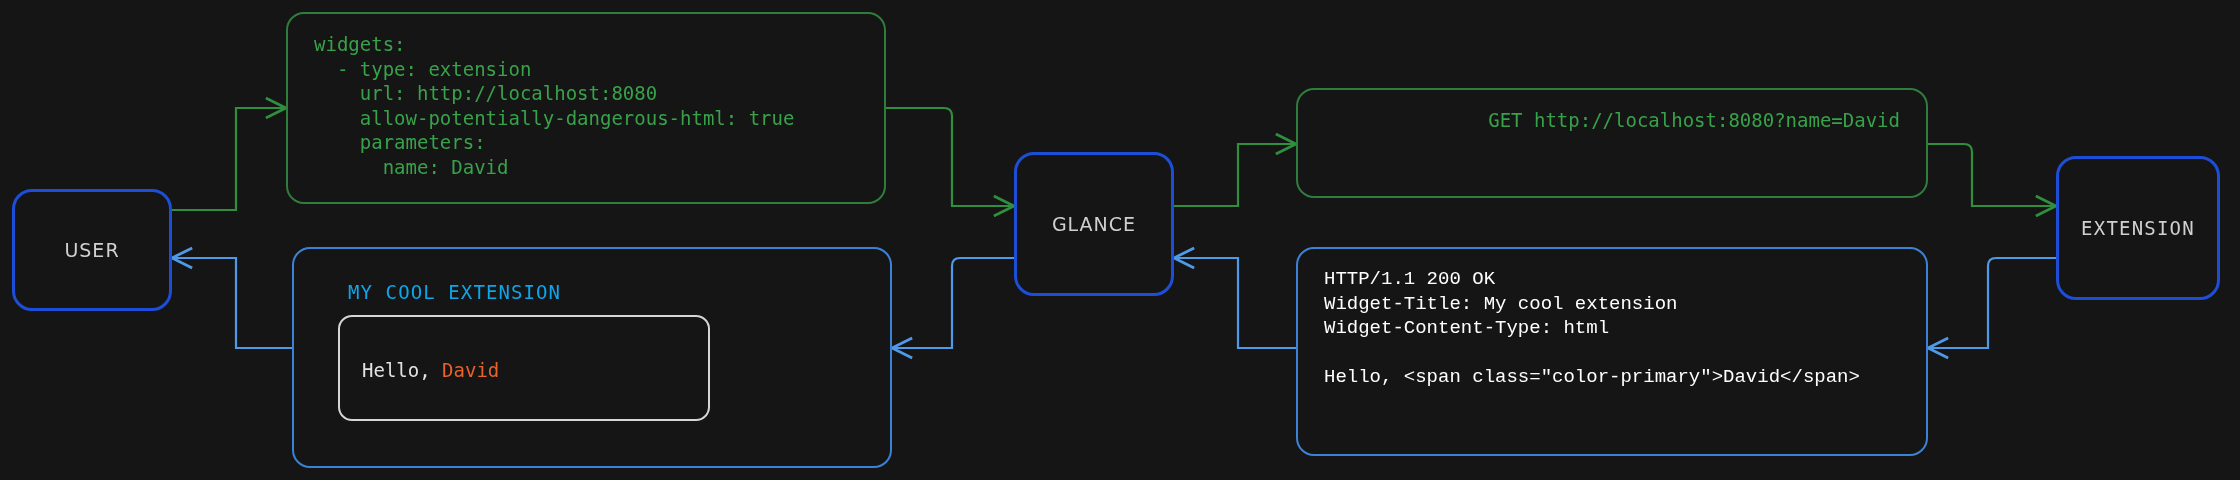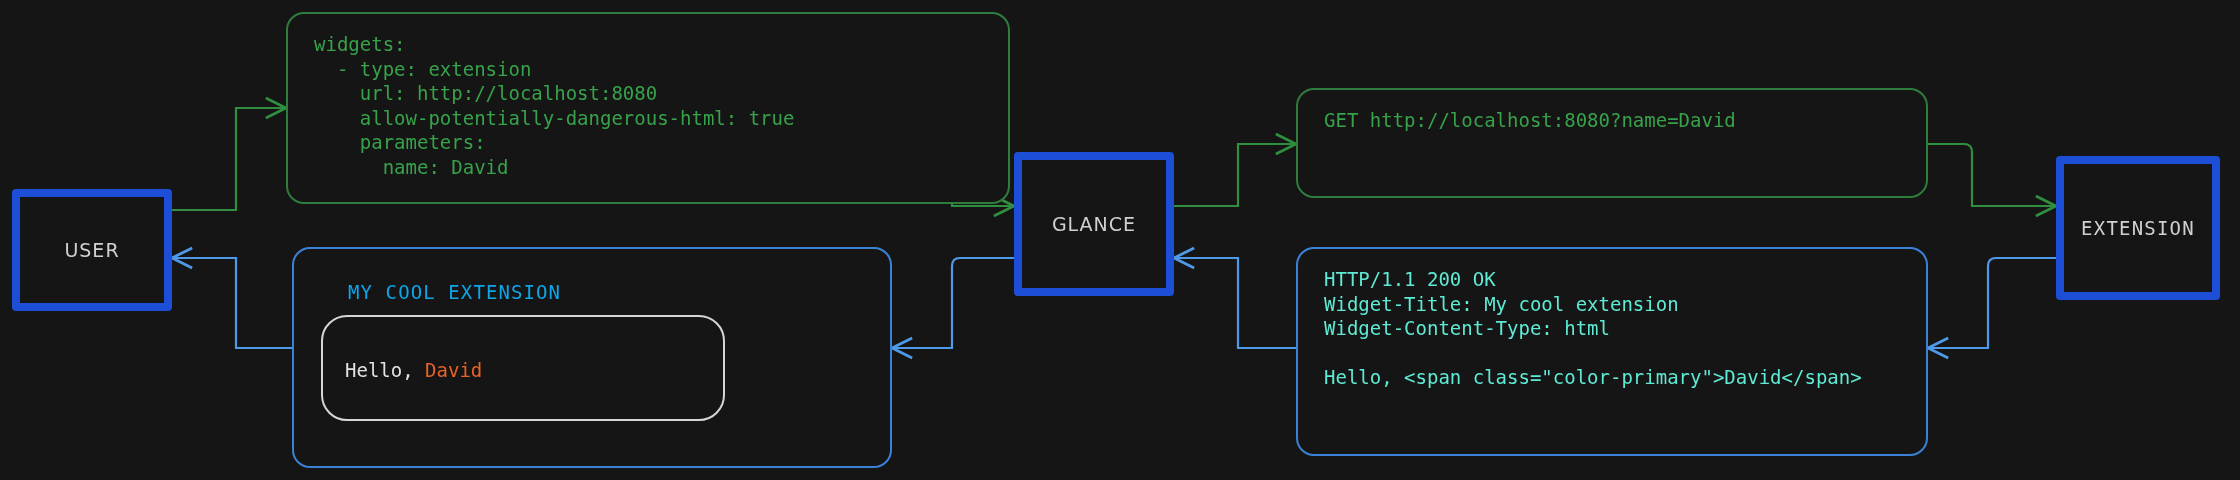--- a/index.html
+++ b/index.html
@@ -20,22 +20,22 @@
     left:0; top:0;
     width:2240px;
     height:480px;
     pointer-events:none;
   }
 
   
   .node{
     position:absolute;
     box-sizing:border-box;
-    border:8px solid #1d4ed8;
-    border-radius:4px;
+    border:3px solid #1d4ed8;
+    border-radius:20px;
     background:#151515;
     display:flex;
     align-items:center;
     justify-content:center;
     color:#d0d0d0;
     z-index:3;
   }
   .node-label{
     font-size:19px;
     letter-spacing:1.2px;
@@ -60,48 +60,48 @@
   .panel pre{
     margin:0;
     font-family:"DejaVu Sans Mono", monospace;
     font-size:19px;
     line-height:24.5px;
     white-space:pre;
   }
   .panel-green{ border:2px solid #2f7d3c; }
   .panel-green pre{ color:#37a24a; }
   .panel-blue { border:2px solid #3b82d6; }
-  .panel-blue pre{ color:#5eead4; }
+  .panel-blue pre{ color:#ffffff;font-family:Liberation Mono, monospace; }
 
-  #panel-config   { left:286px;  top:12px;  width:724px; height:192px;}
-  #panel-request  { left:1296px; top:88px;  width:632px; height:110px;}
+  #panel-config   { left:286px;  top:12px;  width:600px; height:192px;}
+  #panel-request  { left:1296px; top:88px;  width:632px; height:110px;text-align:right;}
   #panel-response { left:1296px; top:247px; width:632px; height:209px;}
 
   
   #panel-widget{
     left:292px; top:247px; width:600px; height:221px;
     border:2px solid #3b82d6;
     padding:0;
   }
   .widget-title{
     position:absolute;
     left:54px; top:32px;
     font-family:"DejaVu Sans Mono", monospace;
     font-size:19px;
     letter-spacing:1.1px;
     color:#0ea5e9;
     white-space:nowrap;
   }
   .widget-card{
     position:absolute;
-    left:27px; top:66px;
-    width:404px; height:106px;
+    left:44px; top:66px;
+    width:372px; height:106px;
     box-sizing:border-box;
     border:2px solid #d6d6d6;
-    border-radius:26px;
+    border-radius:14px;
     background:#151515;
   }
   .widget-card-text{
     position:absolute;
     left:22px; top:42px;
     font-family:"DejaVu Sans Mono", monospace;
     font-size:19px;
     color:#e2e2e2;
     white-space:nowrap;
   }

